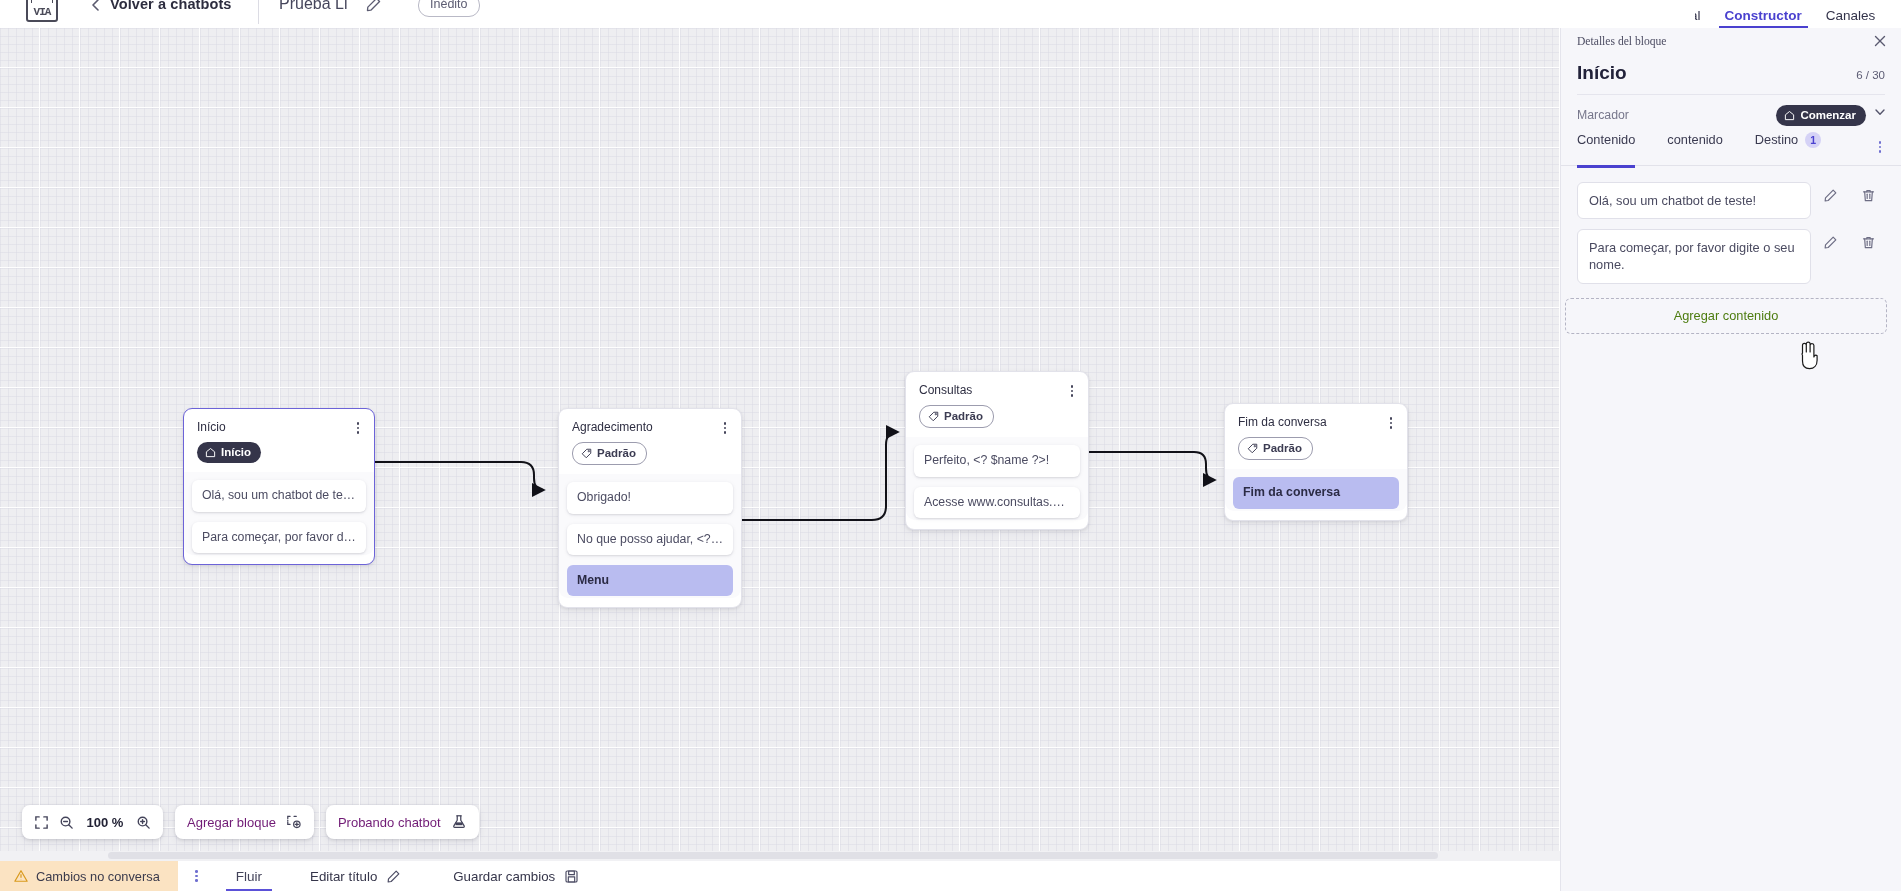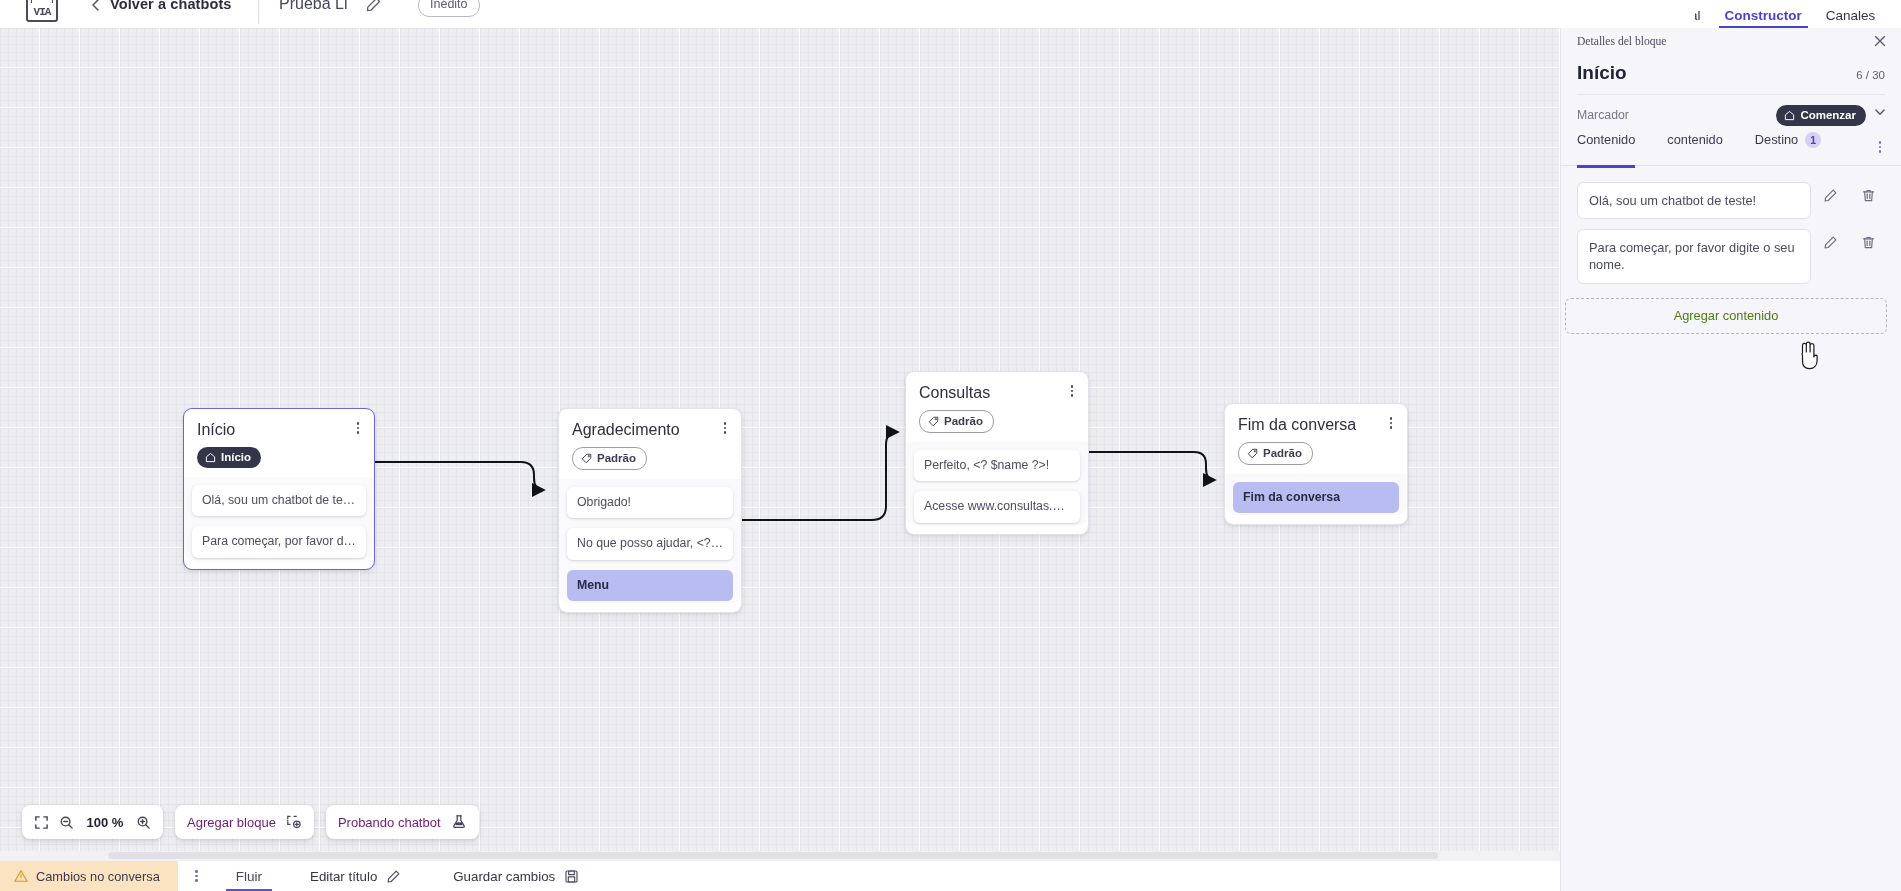--- a/index.html
+++ b/index.html
@@ -84,21 +84,21 @@
     background: #ffffff;
     border-radius: 9px;
     border: 1px solid #e2e2ea;
     box-shadow: 0 1px 3px rgba(30,30,50,.10), 0 4px 10px rgba(30,30,50,.05);
     padding: 0 0 9px 0;
     z-index: 5;
   }
   .node.selected { border: 1.5px solid #6c63d8; }
   .node-head { padding: 11px 13px 0 13px; position: relative; }
   .node-title {
-    font-size: 16px; color: #2e2e42; font-weight: 400; line-height: 1.2;
+    font-size: 12px; color: #2e2e42; font-weight: 400; line-height: 1.2;
     padding-right: 22px;
   }
   .node-kebab {
     position: absolute; right: 9px; top: 10px;
     width: 14px; height: 18px; cursor: pointer;
     display: flex; flex-direction: column; align-items: center;
     justify-content: space-between; padding: 3px 0;
   }
   .node-kebab i { display: block; width: 2.6px; height: 2.6px; border-radius: 50%; background: #44445a; }
   .badge-row { padding: 8px 13px 9px 13px; }

